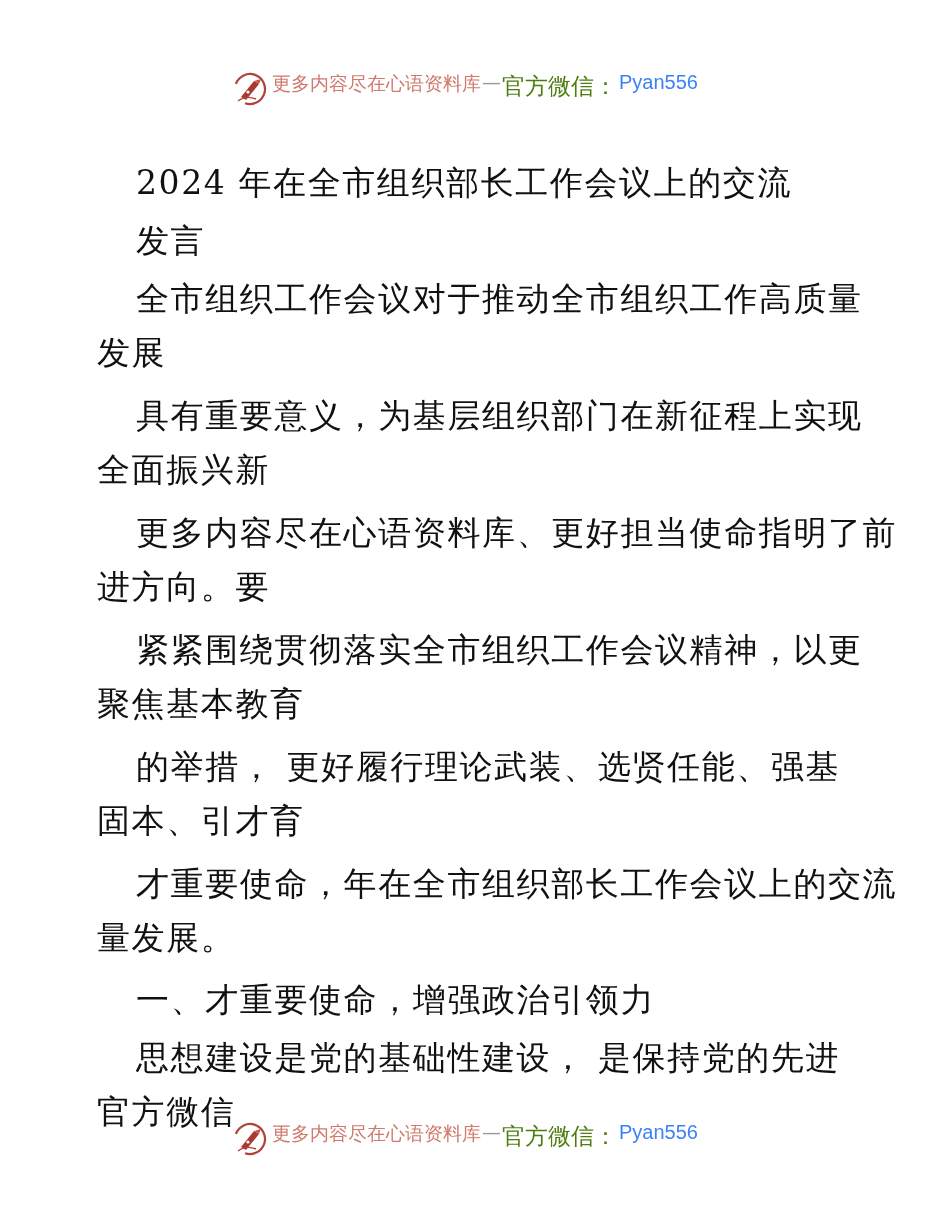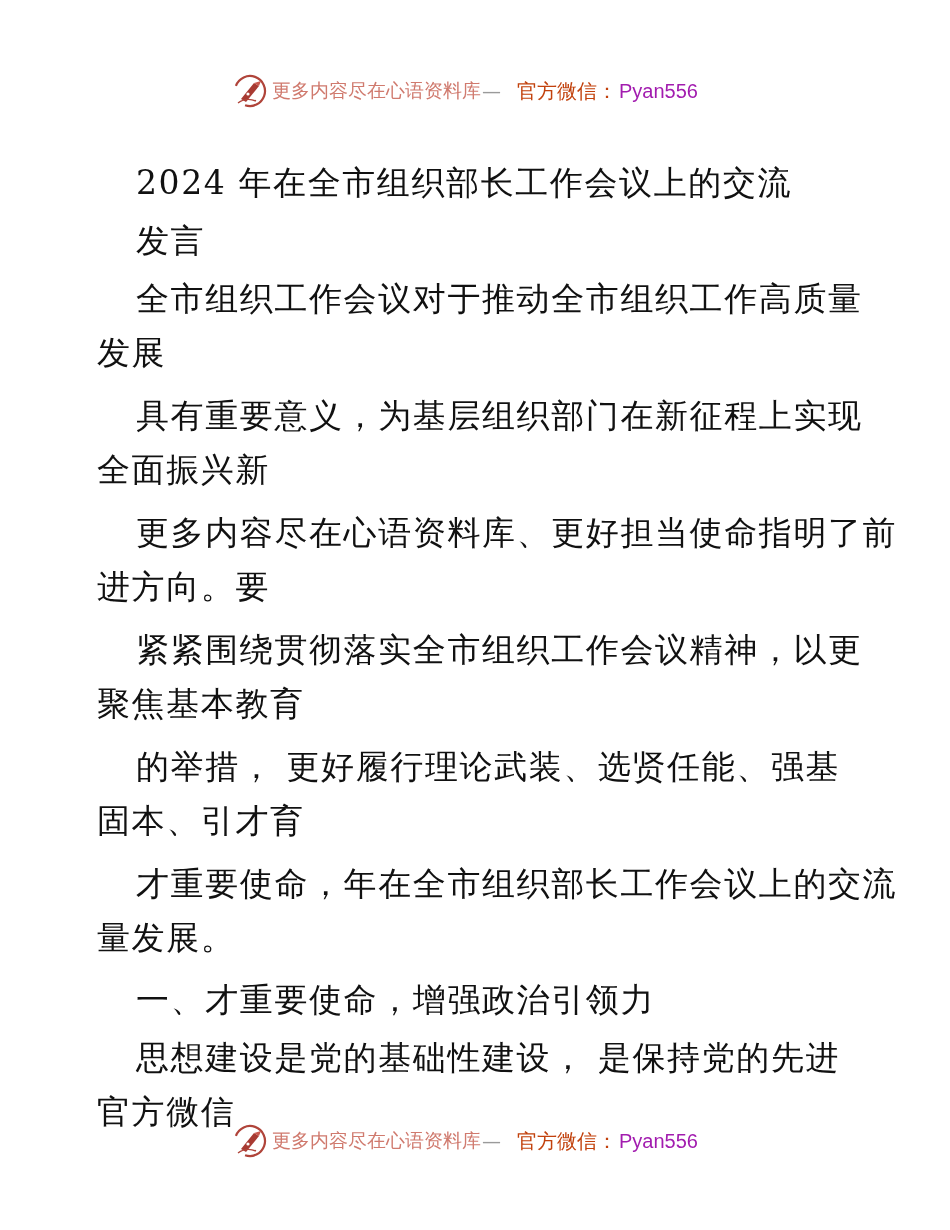--- a/index.html
+++ b/index.html
@@ -13,21 +13,21 @@
       position: relative;
       overflow: hidden;
       font-family: "DejaVu Serif", "Liberation Serif", serif;
       color: #111111;
     }
     .watermark {
       position: absolute;
       left: 232px;
       height: 40px;
       display: flex;
-      align-items: center;
+      align-items: flex-start;
       white-space: nowrap;
     }
     .watermark.top { top: 71px; }
     .watermark.bottom { top: 1121px; }
     .wm-logo {
       width: 36px;
       height: 36px;
       margin-right: 4px;
       flex: 0 0 auto;
     }
@@ -37,27 +37,26 @@
       font-size: 19px;
       letter-spacing: 0px;
     }
     .wm-dash {
       color: #9a9a9a;
       font-family: "DejaVu Sans", sans-serif;
       font-size: 19px;
       margin: 0 1px;
     }
     .wm-gray {
-      color: #c2410c;
+      color: #4d7c0f;
       font-family: "DejaVu Serif", "Liberation Serif", serif;
-      font-size: 20px;
-      margin-left: 15px;
+      font-size: 23px;
     }
     .wm-id {
-      color: #a21caf;
+      color: #3b82f6;
       font-family: "Liberation Sans", sans-serif;
       font-size: 20px;
       margin-left: 2px;
     }
     .doc {
       position: absolute;
       left: 0;
       top: 0;
       width: 950px;
     }

